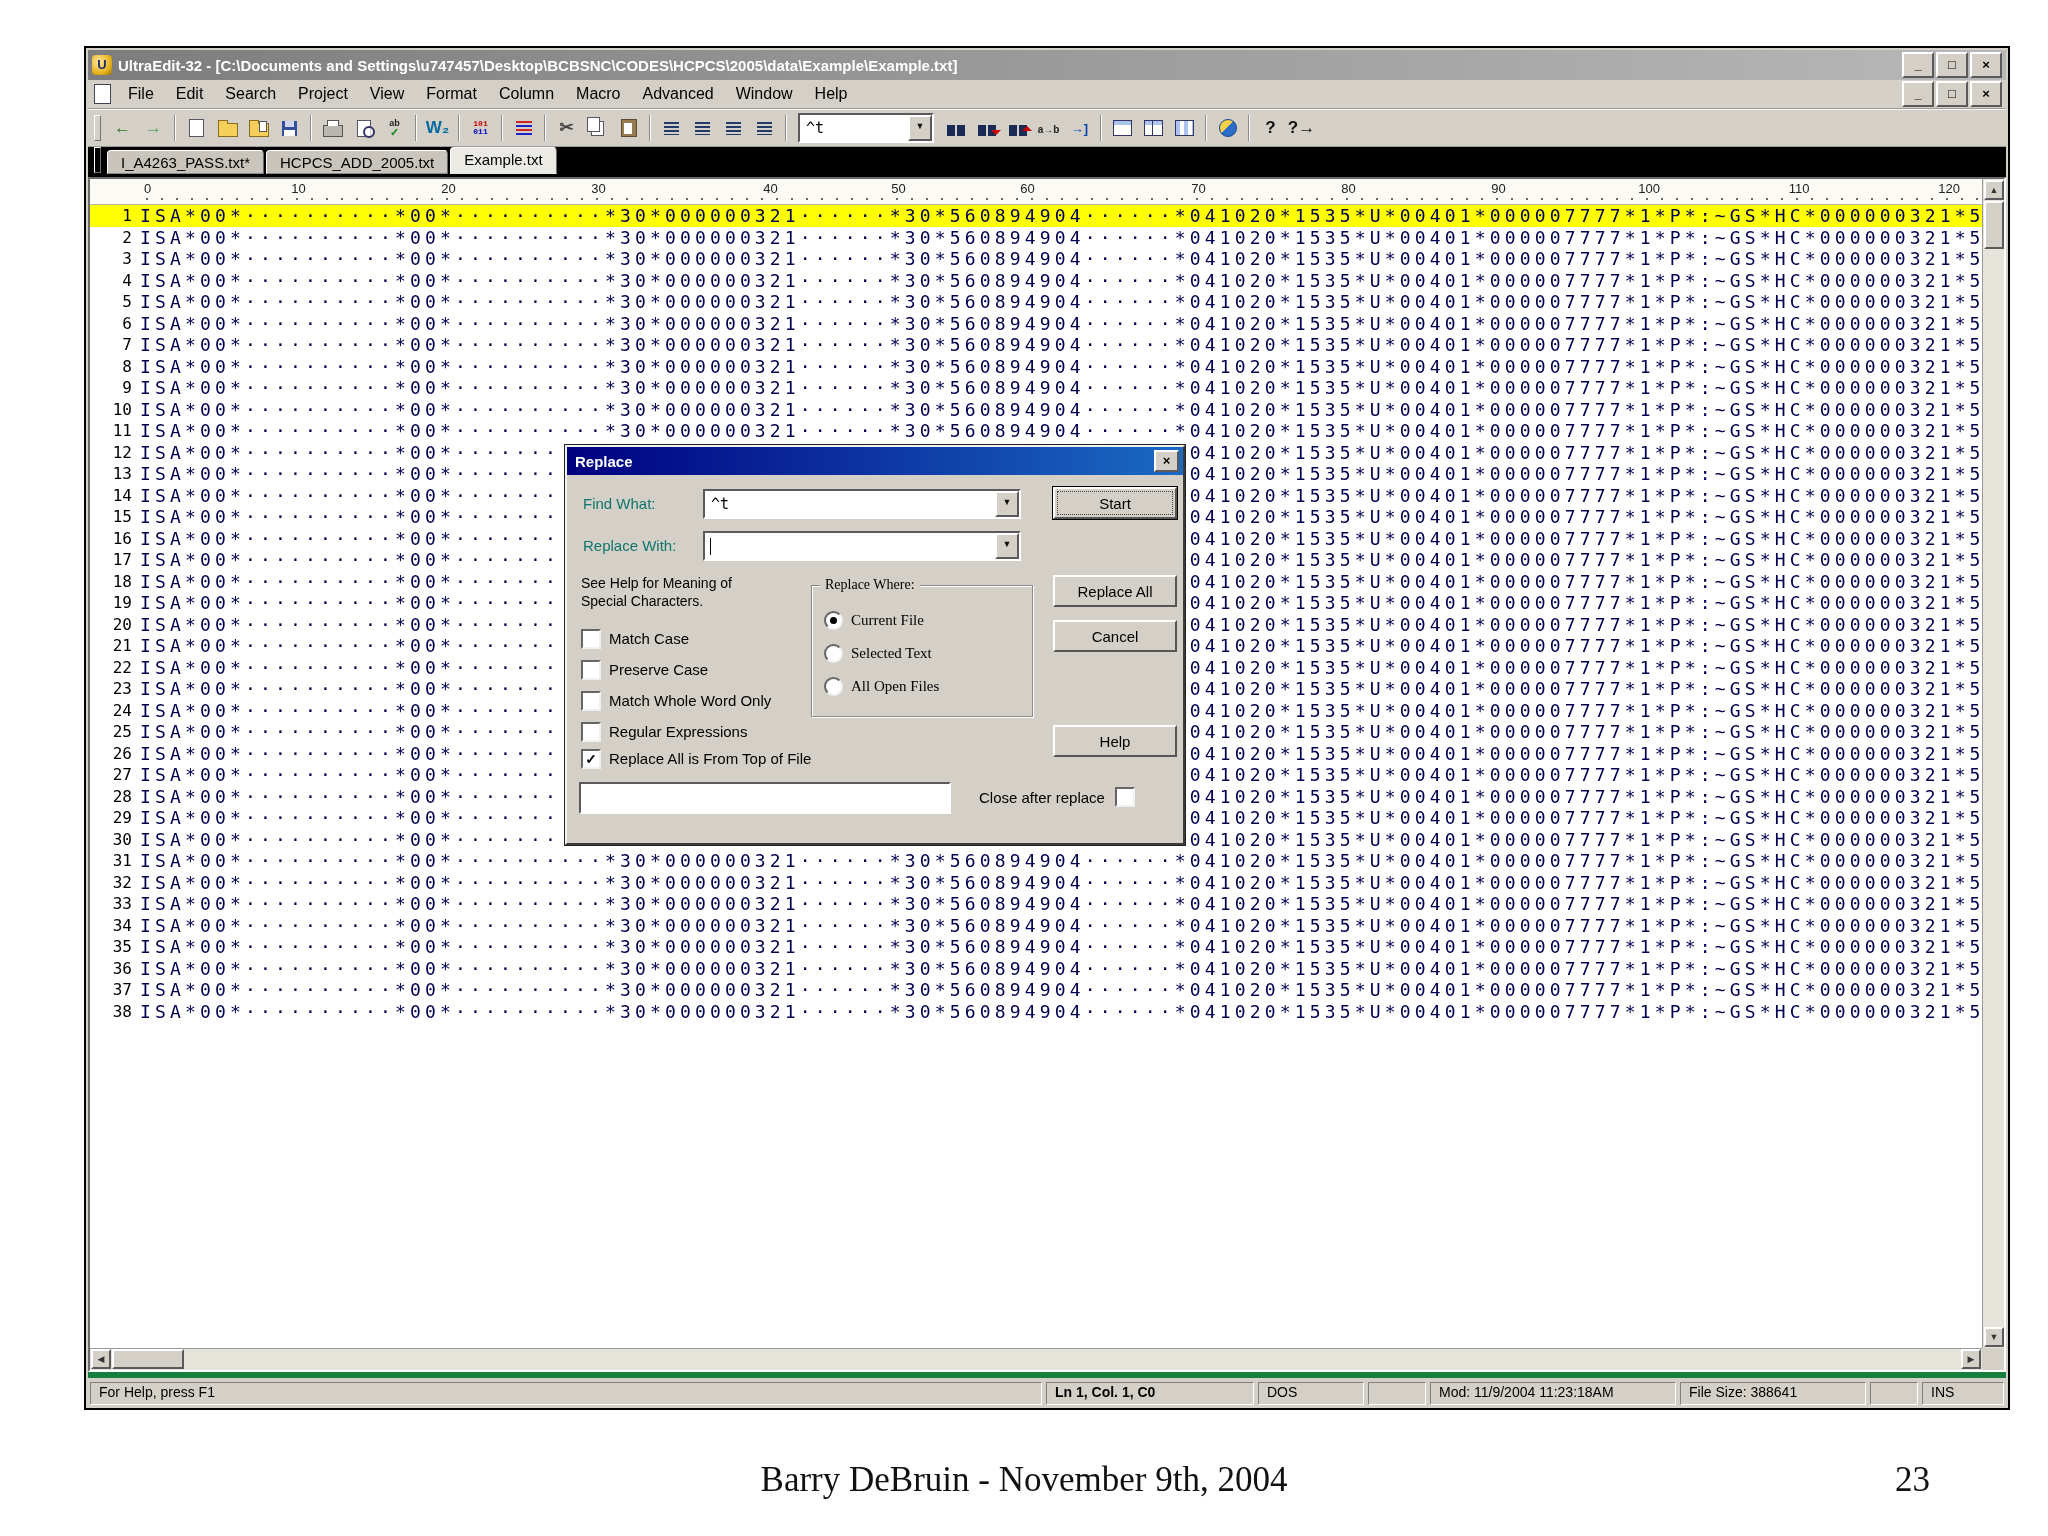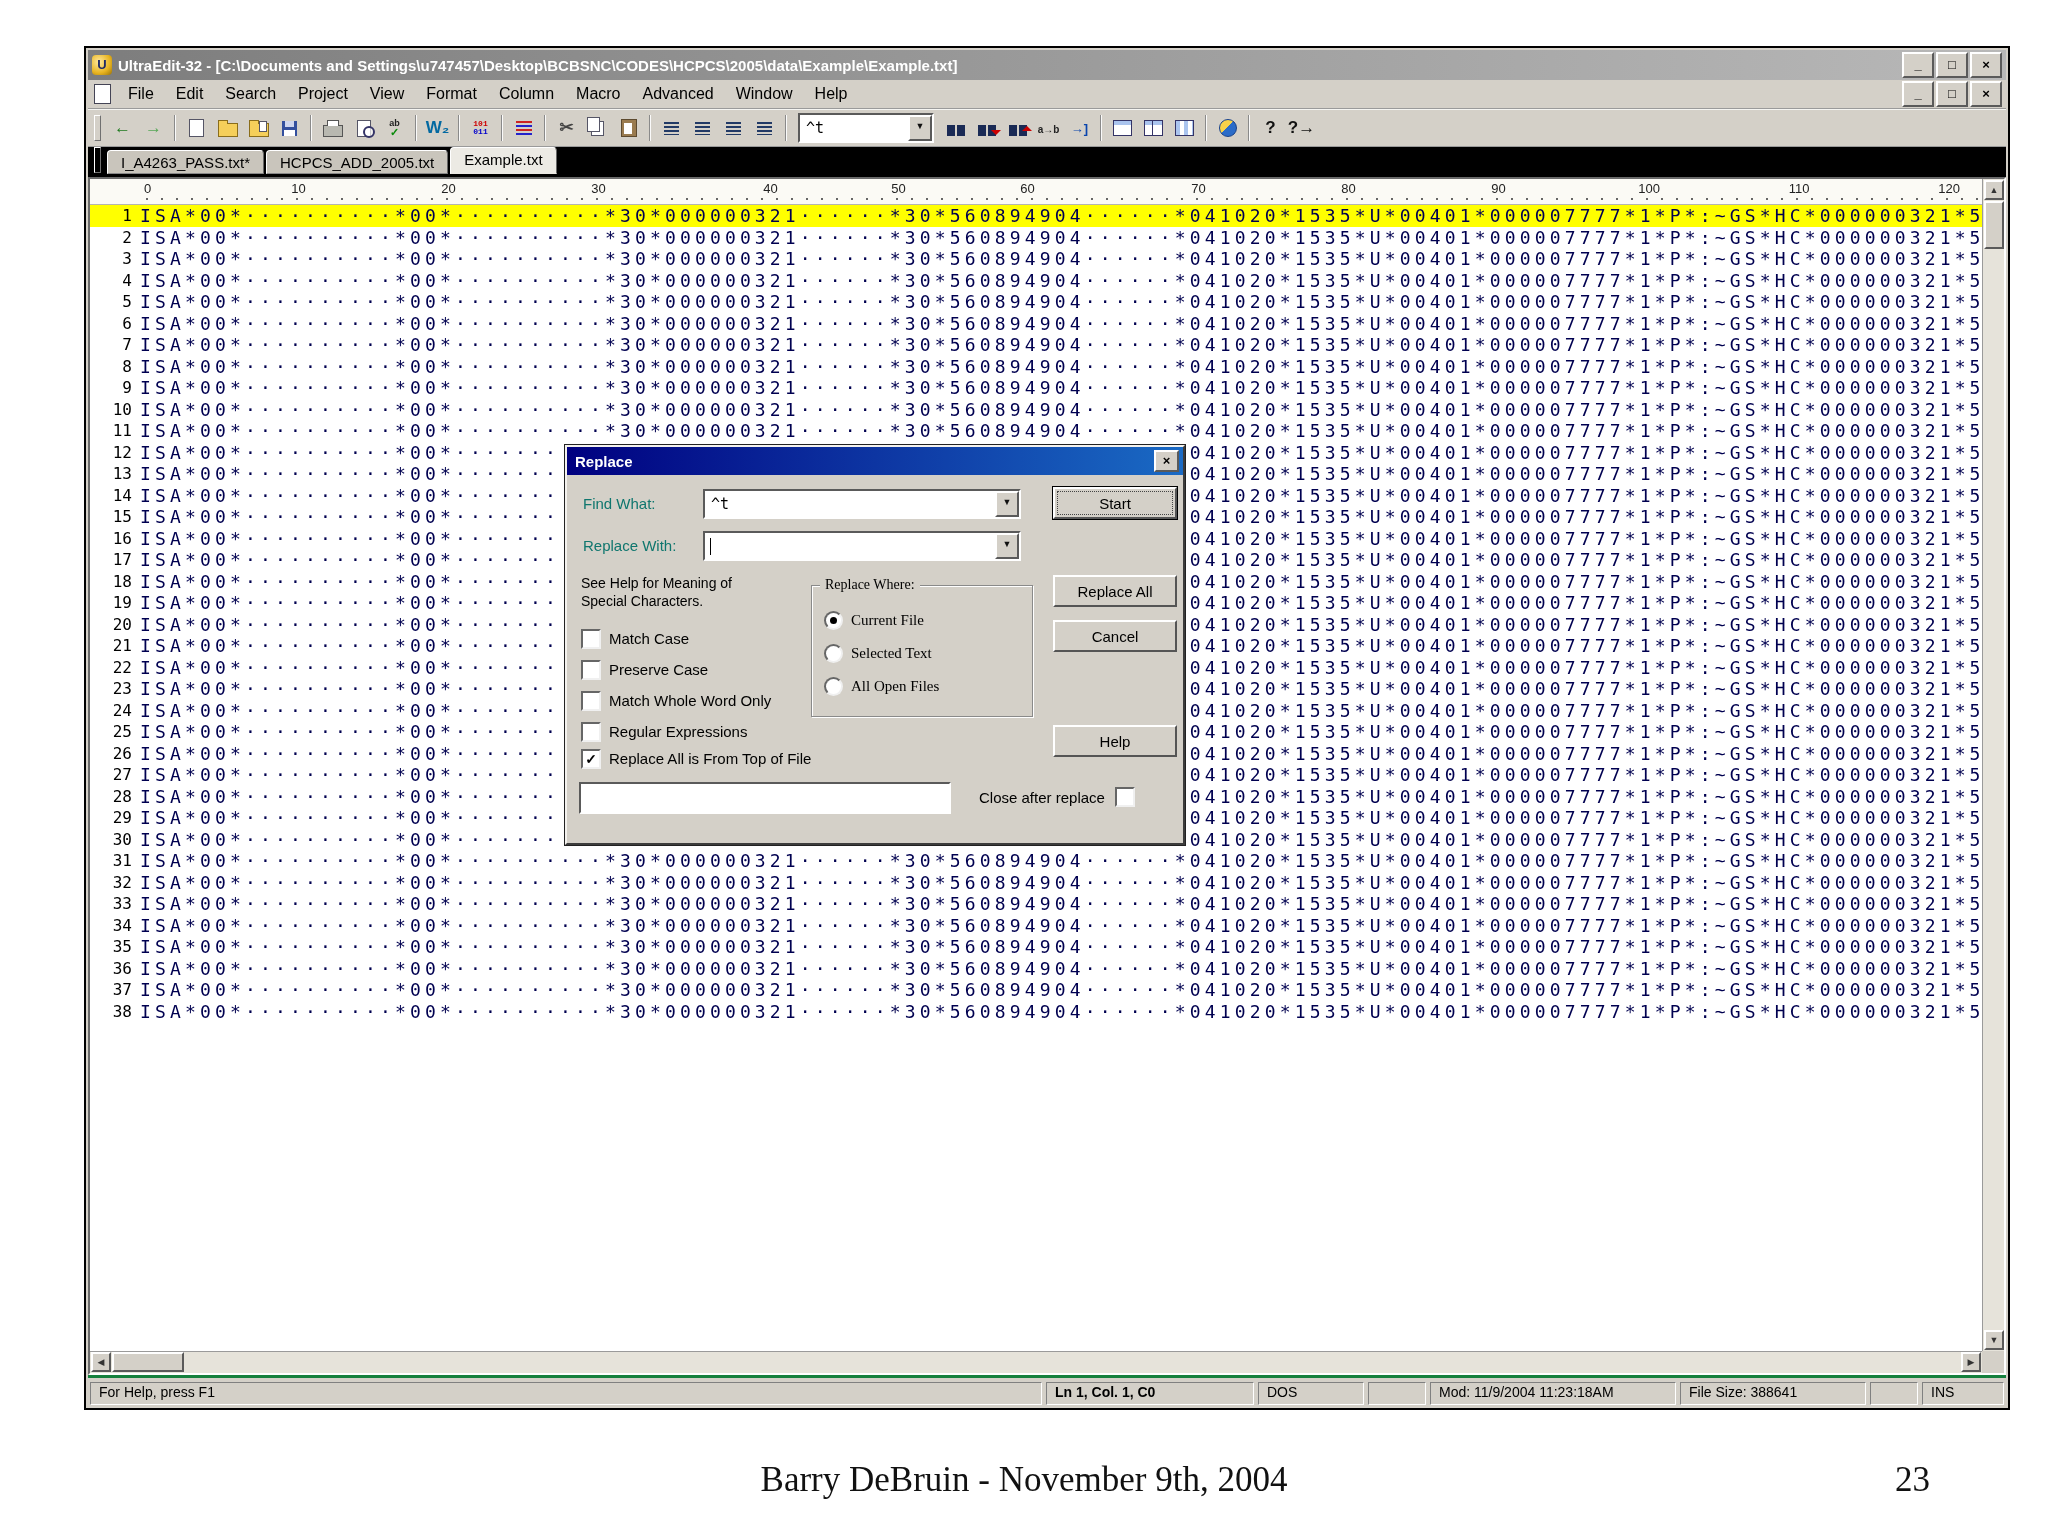--- a/index.html
+++ b/index.html
@@ -58,21 +58,21 @@
   .hscroll{position:absolute;left:0;right:22px;bottom:0;height:22px;background:#e6e3da;border-top:1px solid #9a9a9a;box-sizing:border-box;}
   .sb-btn{position:absolute;width:20px;height:20px;background:#d4d0c8;border:2px solid;border-color:#fff #5a5a5a #5a5a5a #fff;
           box-sizing:border-box;font:9px/16px "Liberation Sans",sans-serif;text-align:center;color:#333;}
   .sb-up{top:1px;left:1px;} .sb-down{bottom:1px;left:1px;}
   .sb-left{left:1px;top:0;} .sb-right{right:1px;top:0;}
   .sb-thumb-v{position:absolute;left:1px;top:22px;width:20px;height:48px;background:#d4d0c8;border:2px solid;border-color:#fff #5a5a5a #5a5a5a #fff;box-sizing:border-box;}
   .sb-thumb-h{position:absolute;left:22px;top:0;width:72px;height:20px;background:#d4d0c8;border:2px solid;border-color:#fff #5a5a5a #5a5a5a #fff;box-sizing:border-box;}
   .sb-corner{position:absolute;right:0;bottom:0;width:22px;height:22px;background:#d4d0c8;}
 
   
-  .statusbar{height:26px;flex:0 0 26px;display:flex;align-items:center;gap:4px;background:#d4d0c8;padding:2px 2px 0 2px;border-top:3px solid #15803d;}
+  .statusbar{height:26px;flex:0 0 26px;display:flex;align-items:center;gap:4px;background:#d4d0c8;padding:2px 2px 0 2px;border-top:6px solid #15803d;}
   .sb-panel{height:20px;border:1px solid;border-color:#808080 #fff #fff #808080;font-size:14px;color:#000;
             padding:1px 8px 0 8px;white-space:nowrap;overflow:hidden;box-sizing:content-box;}
   [data-name="status-help"]{flex:1;}
   [data-name="status-position"]{width:190px;font-weight:bold;}
   [data-name="status-format"]{width:88px;}
   [data-name="status-spacer1"]{width:40px;}
   [data-name="status-modified"]{width:228px;}
   [data-name="status-file-size"]{width:168px;}
   [data-name="status-spacer2"]{width:30px;}
   [data-name="status-insert-mode"]{width:64px;}

